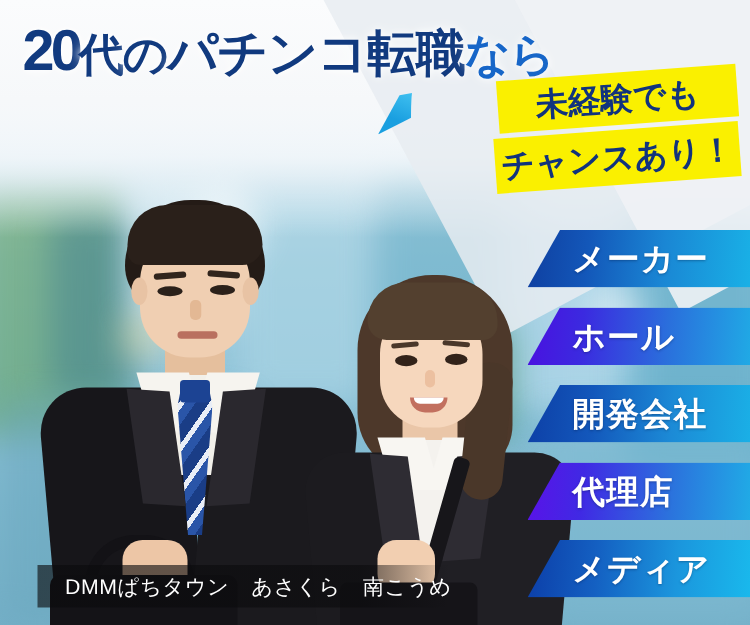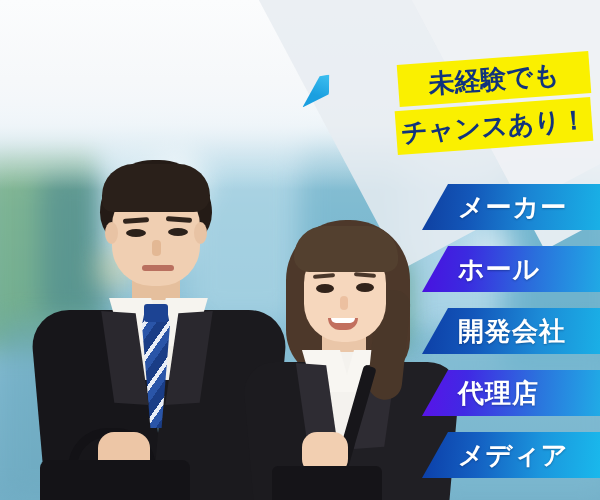--- a/index.html
+++ b/index.html
@@ -243,26 +243,30 @@
     <div class="w-eye-l"></div>
     <div class="w-eye-r"></div>
     <div class="w-nose"></div>
     <div class="w-mouth"></div>
     <div class="w-teeth"></div>
     <div class="w-strap"></div>
     <div class="w-hand"></div>
     <div class="w-bag"></div>
   </div>
 
+  <div class="headline">
+    <span class="hl-num">20</span><span class="hl-small">代</span><span class="hl-small">の</span><span class="hl-kana">パチンコ転職</span><span class="hl-nara">なら</span>
+  </div>
 
   <div class="up-swoosh"></div>
 
   <div class="badge badge1">未経験でも</div>
   <div class="badge badge2">チャンスあり！</div>
 
   <div class="cat-btn cat1">メーカー</div>
   <div class="cat-btn cat2">ホール</div>
   <div class="cat-btn cat3">開発会社</div>
   <div class="cat-btn cat4">代理店</div>
   <div class="cat-btn cat5">メディア</div>
 
+  <div class="caption">DMMぱちタウン　あさくら　南こうめ</div>
 
 </div>
 
 </body></html>

